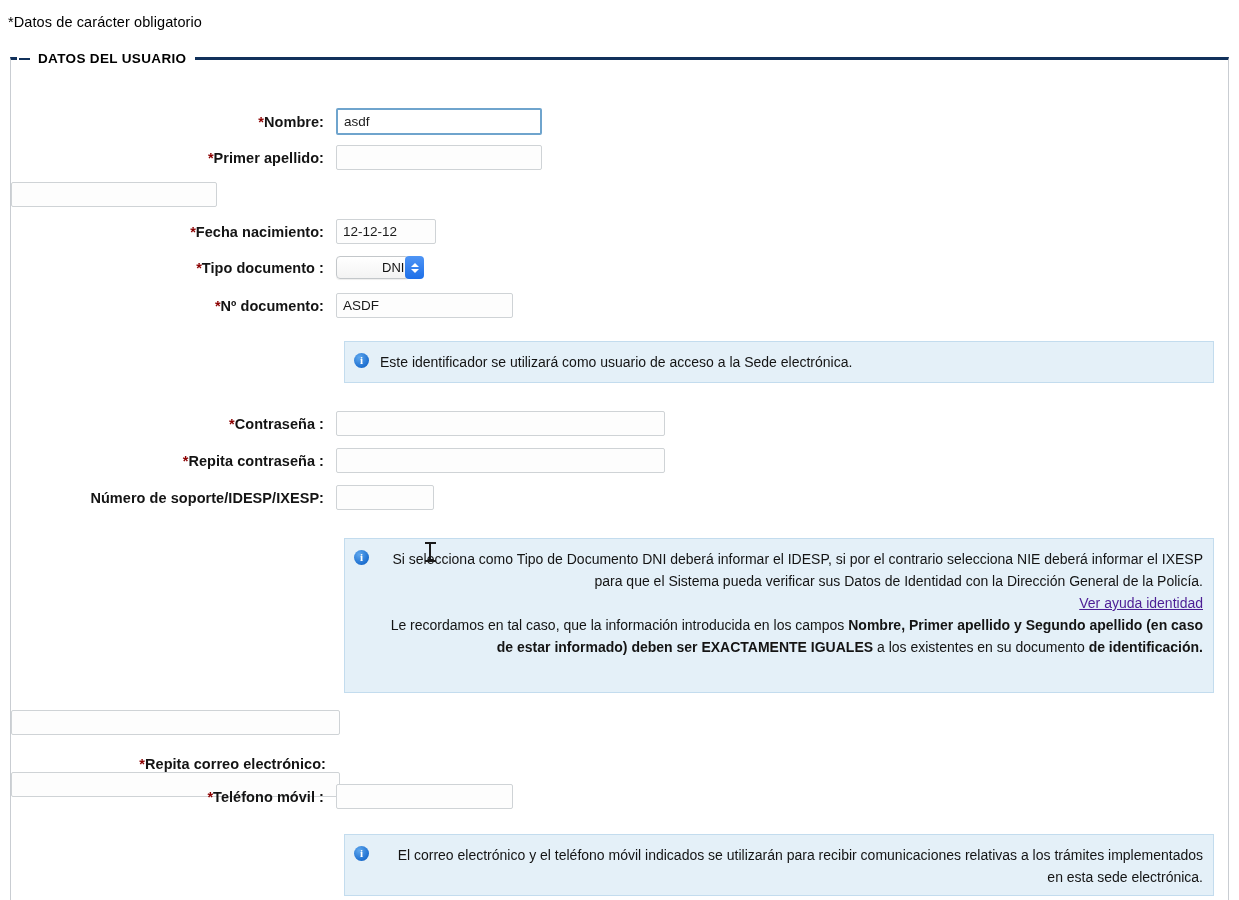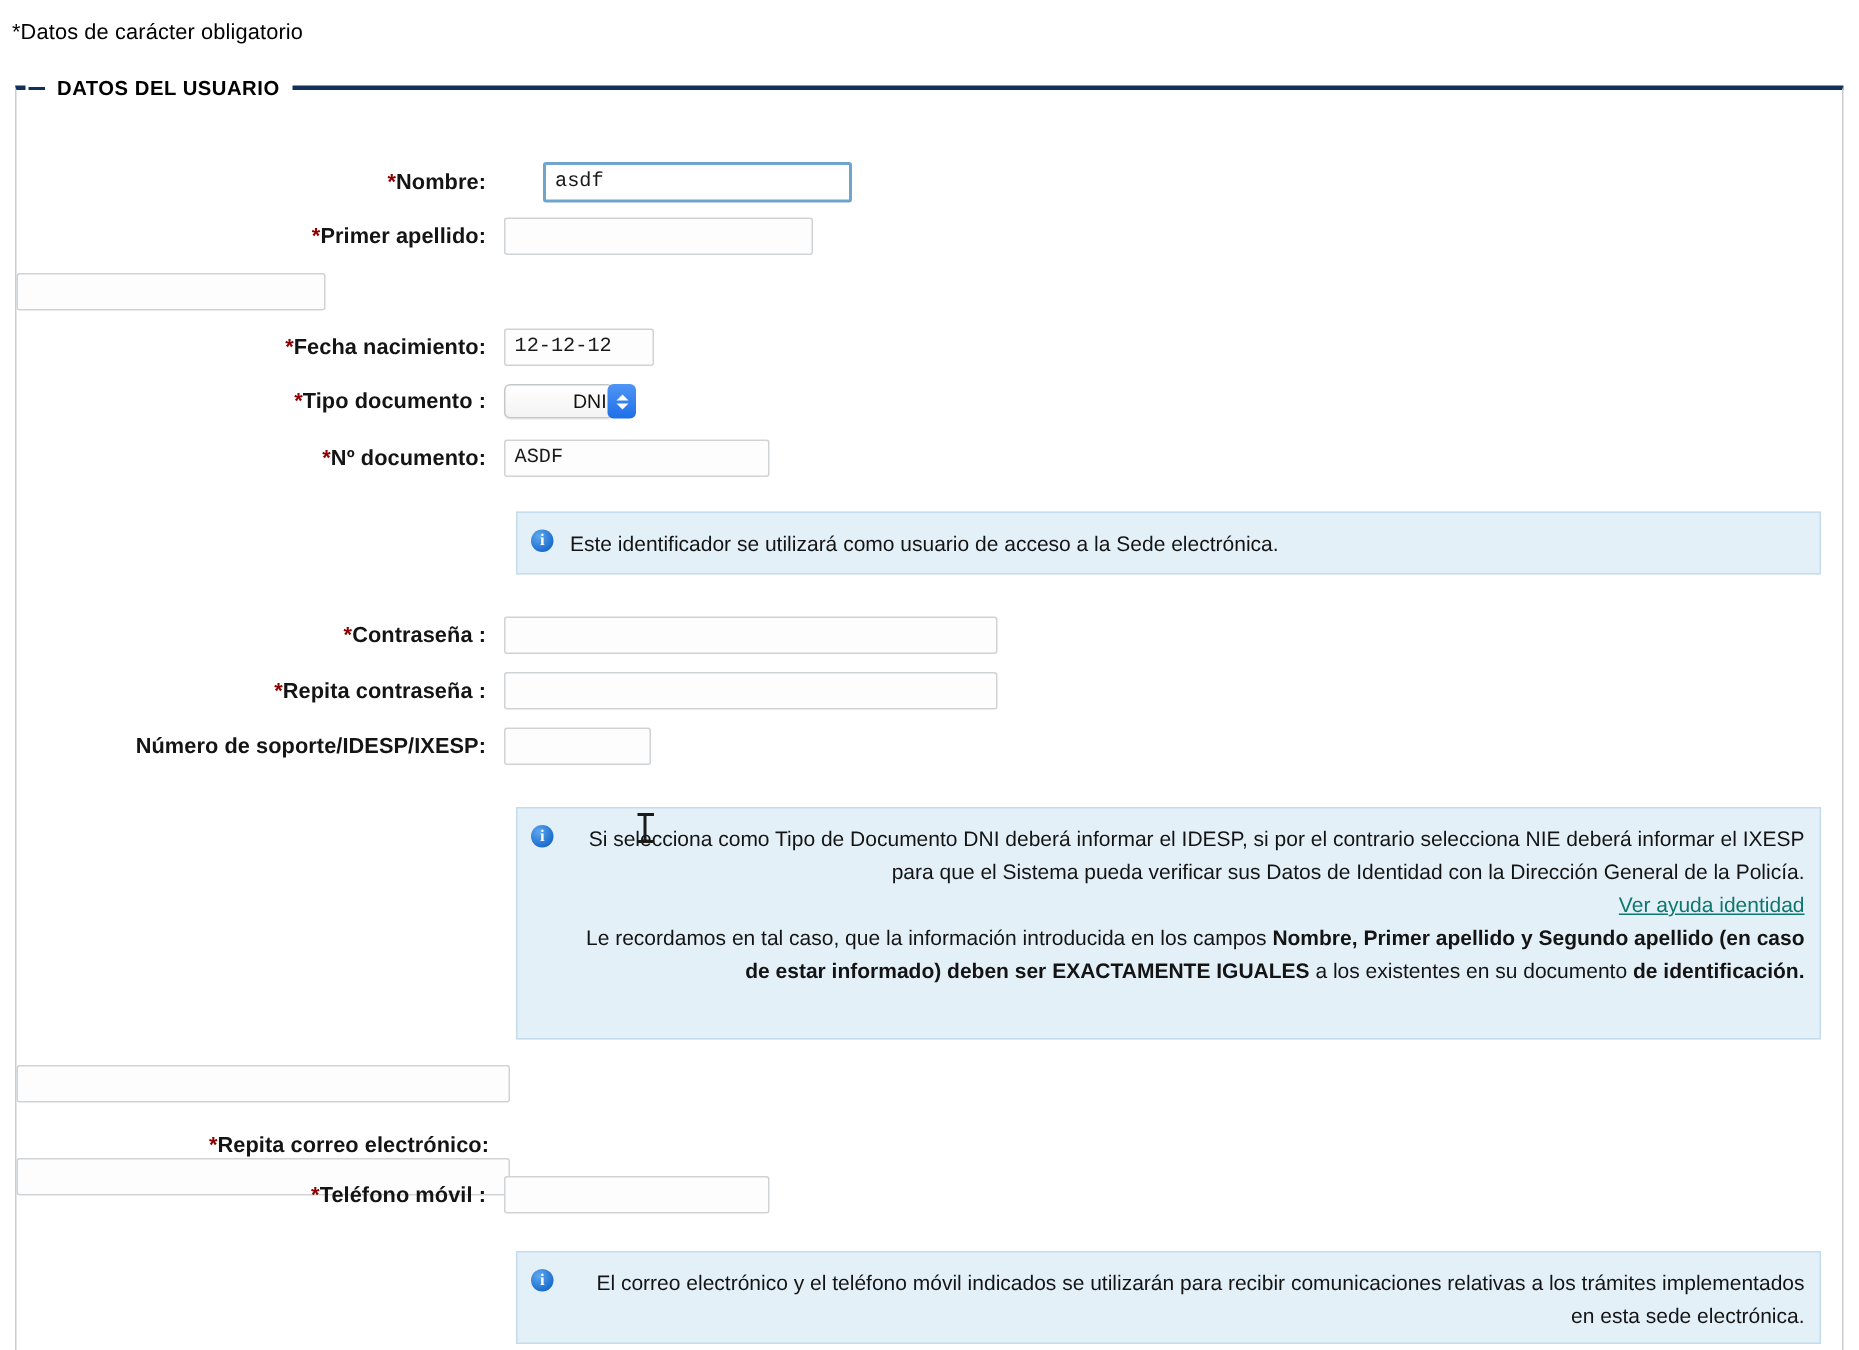--- a/index.html
+++ b/index.html
@@ -93,21 +93,21 @@
     color: #8c0000;
     font-weight: bold;
   }
 
   .field {
     height: 25px;
     box-sizing: border-box;
     border: 1px solid #cfd3d6;
     background: #fdfdfd;
     border-radius: 2px;
-    font-family: Liberation Mono, monospace;
+    font-family: Liberation Sans, sans-serif;
     font-size: 13.5px;
     color: #1a1a1a;
     padding: 0 6px;
     outline: none;
   }
   .field.focused {
     border: 2px solid #6fa4cd;
     background: #ffffff;
     height: 27px;
   }
@@ -196,21 +196,21 @@
     line-height: 1;
   }
   .info-text {
     font-size: 14px;
     line-height: 22px;
     color: #141414;
     text-align: right;
   }
   .info-text b { font-weight: bold; }
   .info-link {
-    color: #0f766e;
+    color: #4c1d95;
     text-decoration: underline;
     font-size: 14px;
     display: inline-block;
   }
 
   
   .ibeam-cursor {
     position: absolute;
     left: 425px;
     top: 542px;
@@ -245,21 +245,21 @@
 
 <div class="fieldset">
 
   <div class="legend">
     <span class="legend-toggle"></span>
     <span>DATOS DEL USUARIO</span>
   </div>
 
   <div class="form-body">
 
-    <div class="row" style="top:48px;gap:26px;">
+    <div class="row" style="top:48px;">
       <div class="label"><span class="star">*</span>Nombre:</div>
       <input class="field w-long focused" type="text" value="asdf" style="">
     </div>
 
     <div class="row" style="top:85px;">
       <div class="label"><span class="star">*</span>Primer apellido:</div>
       <input class="field w-long" type="text" value="" style="">
     </div>
 
     <div class="row" style="top:122px;">

